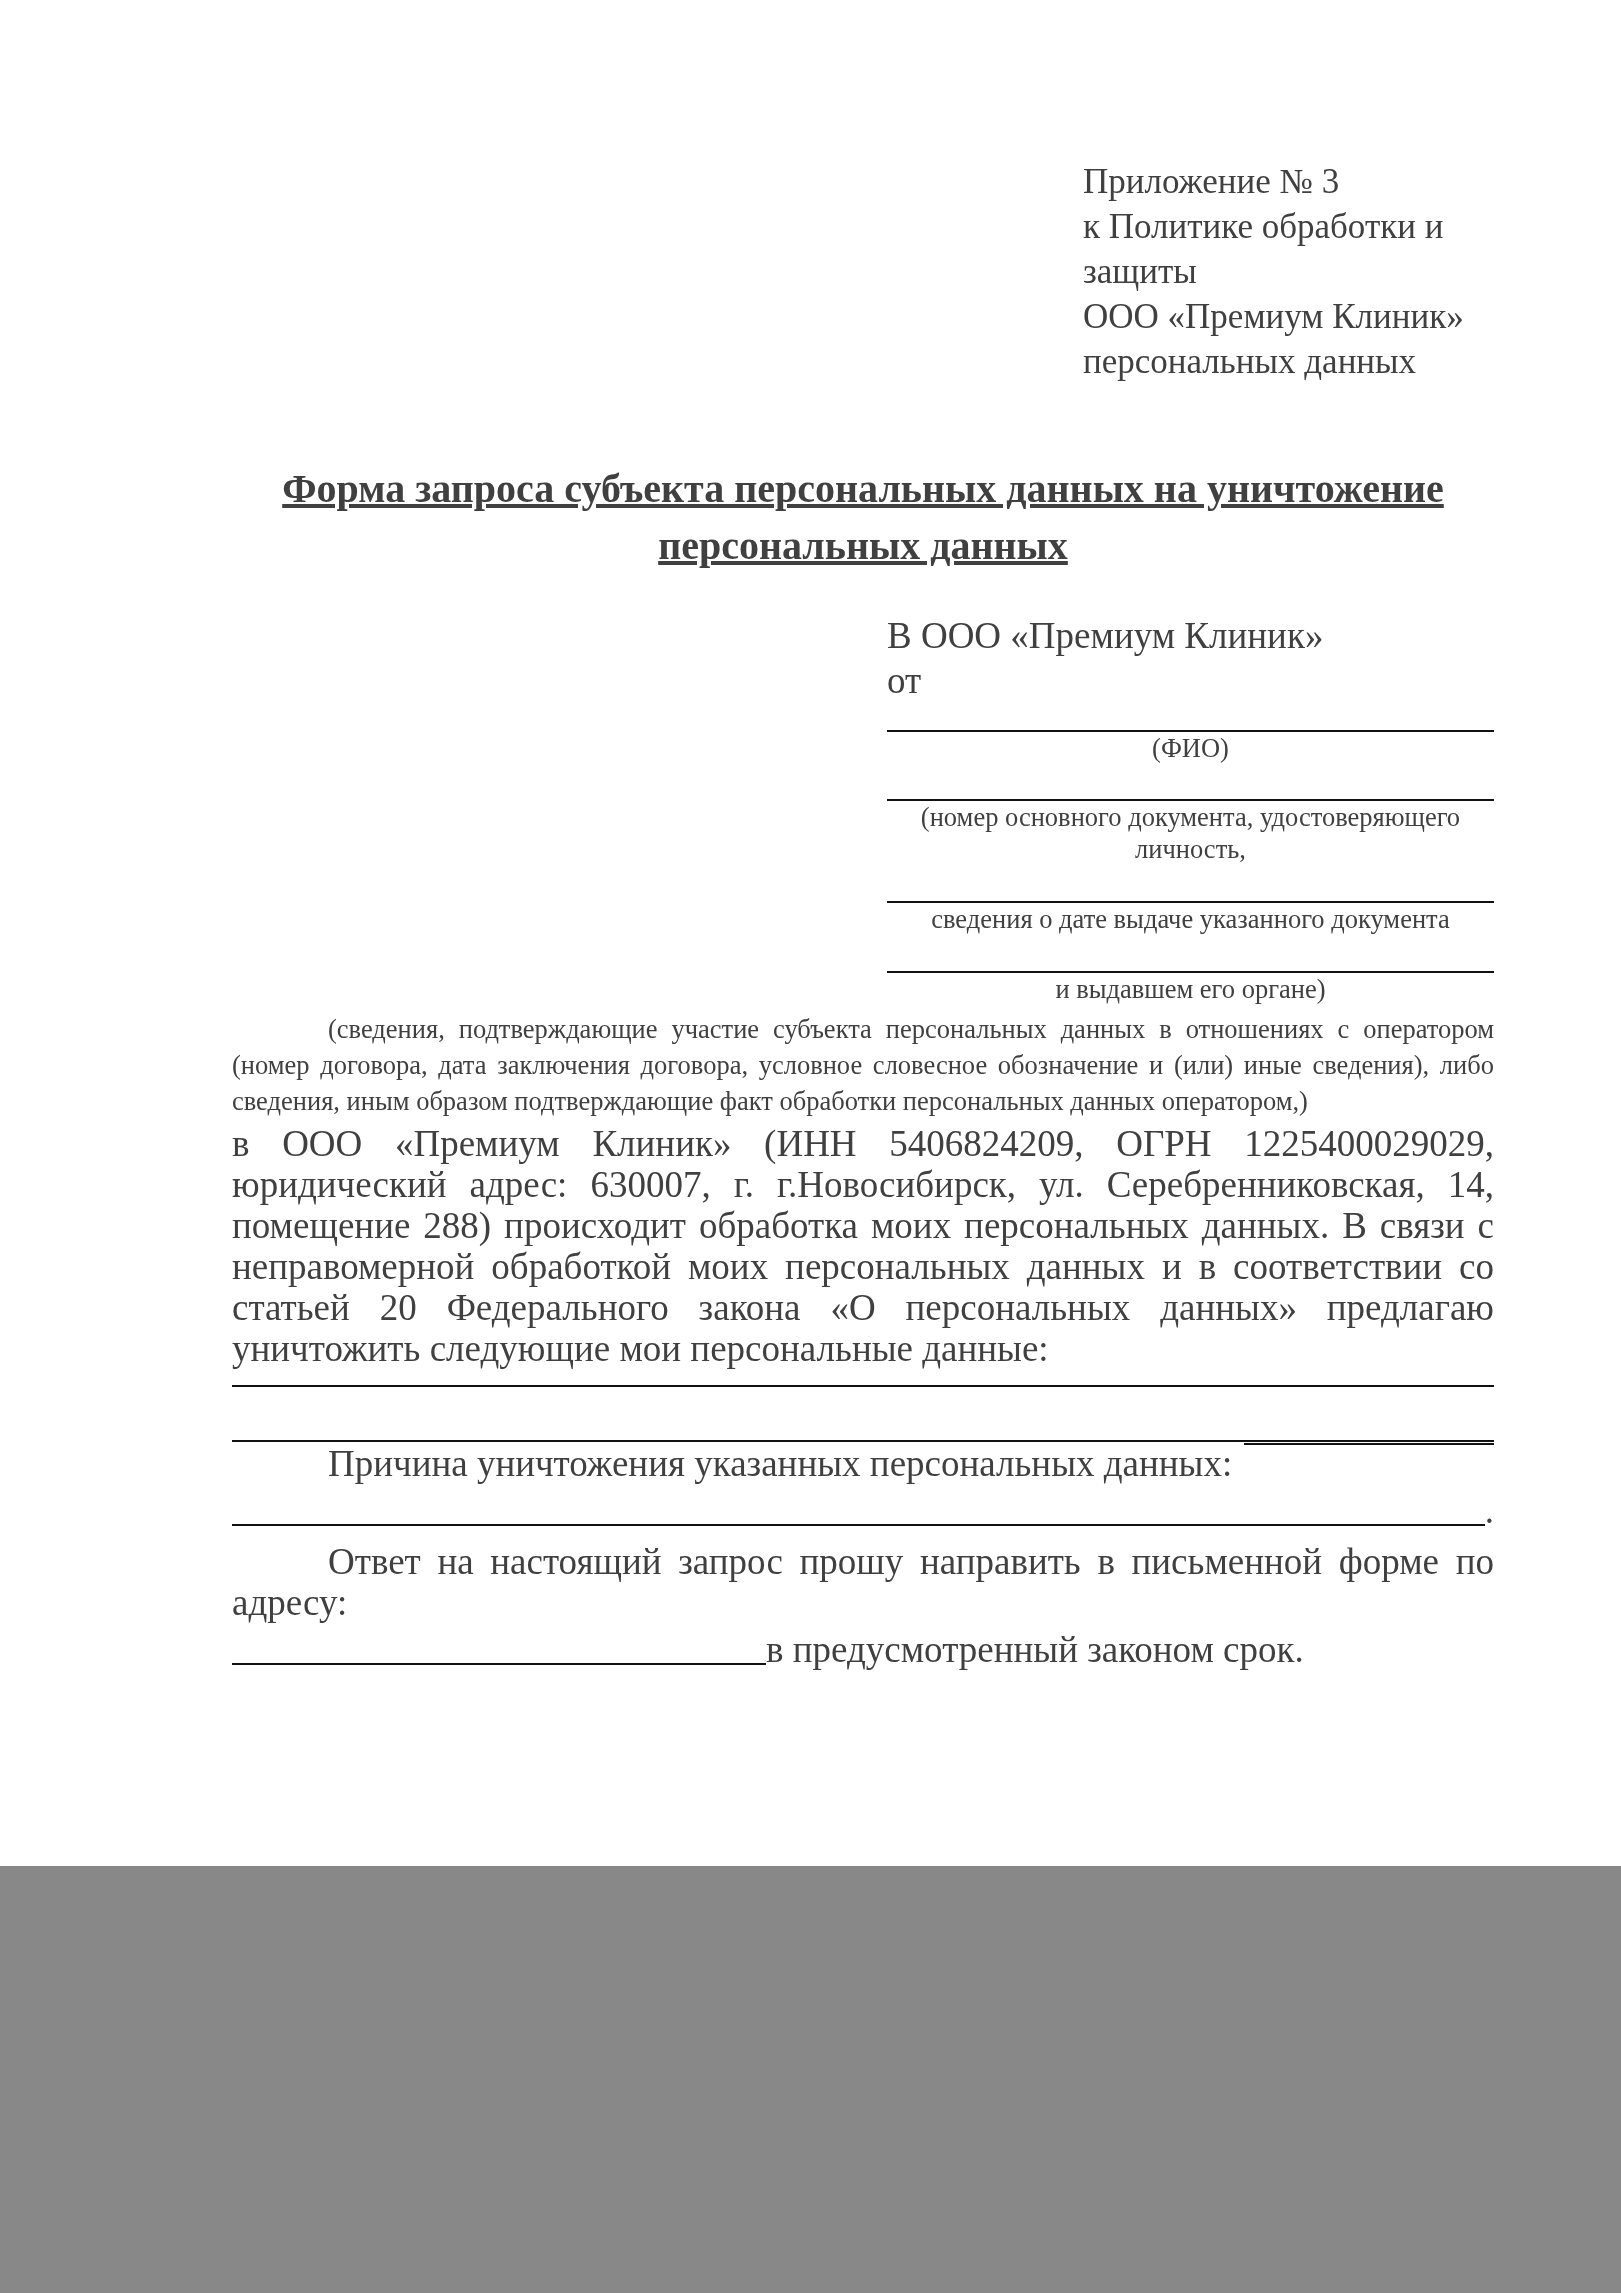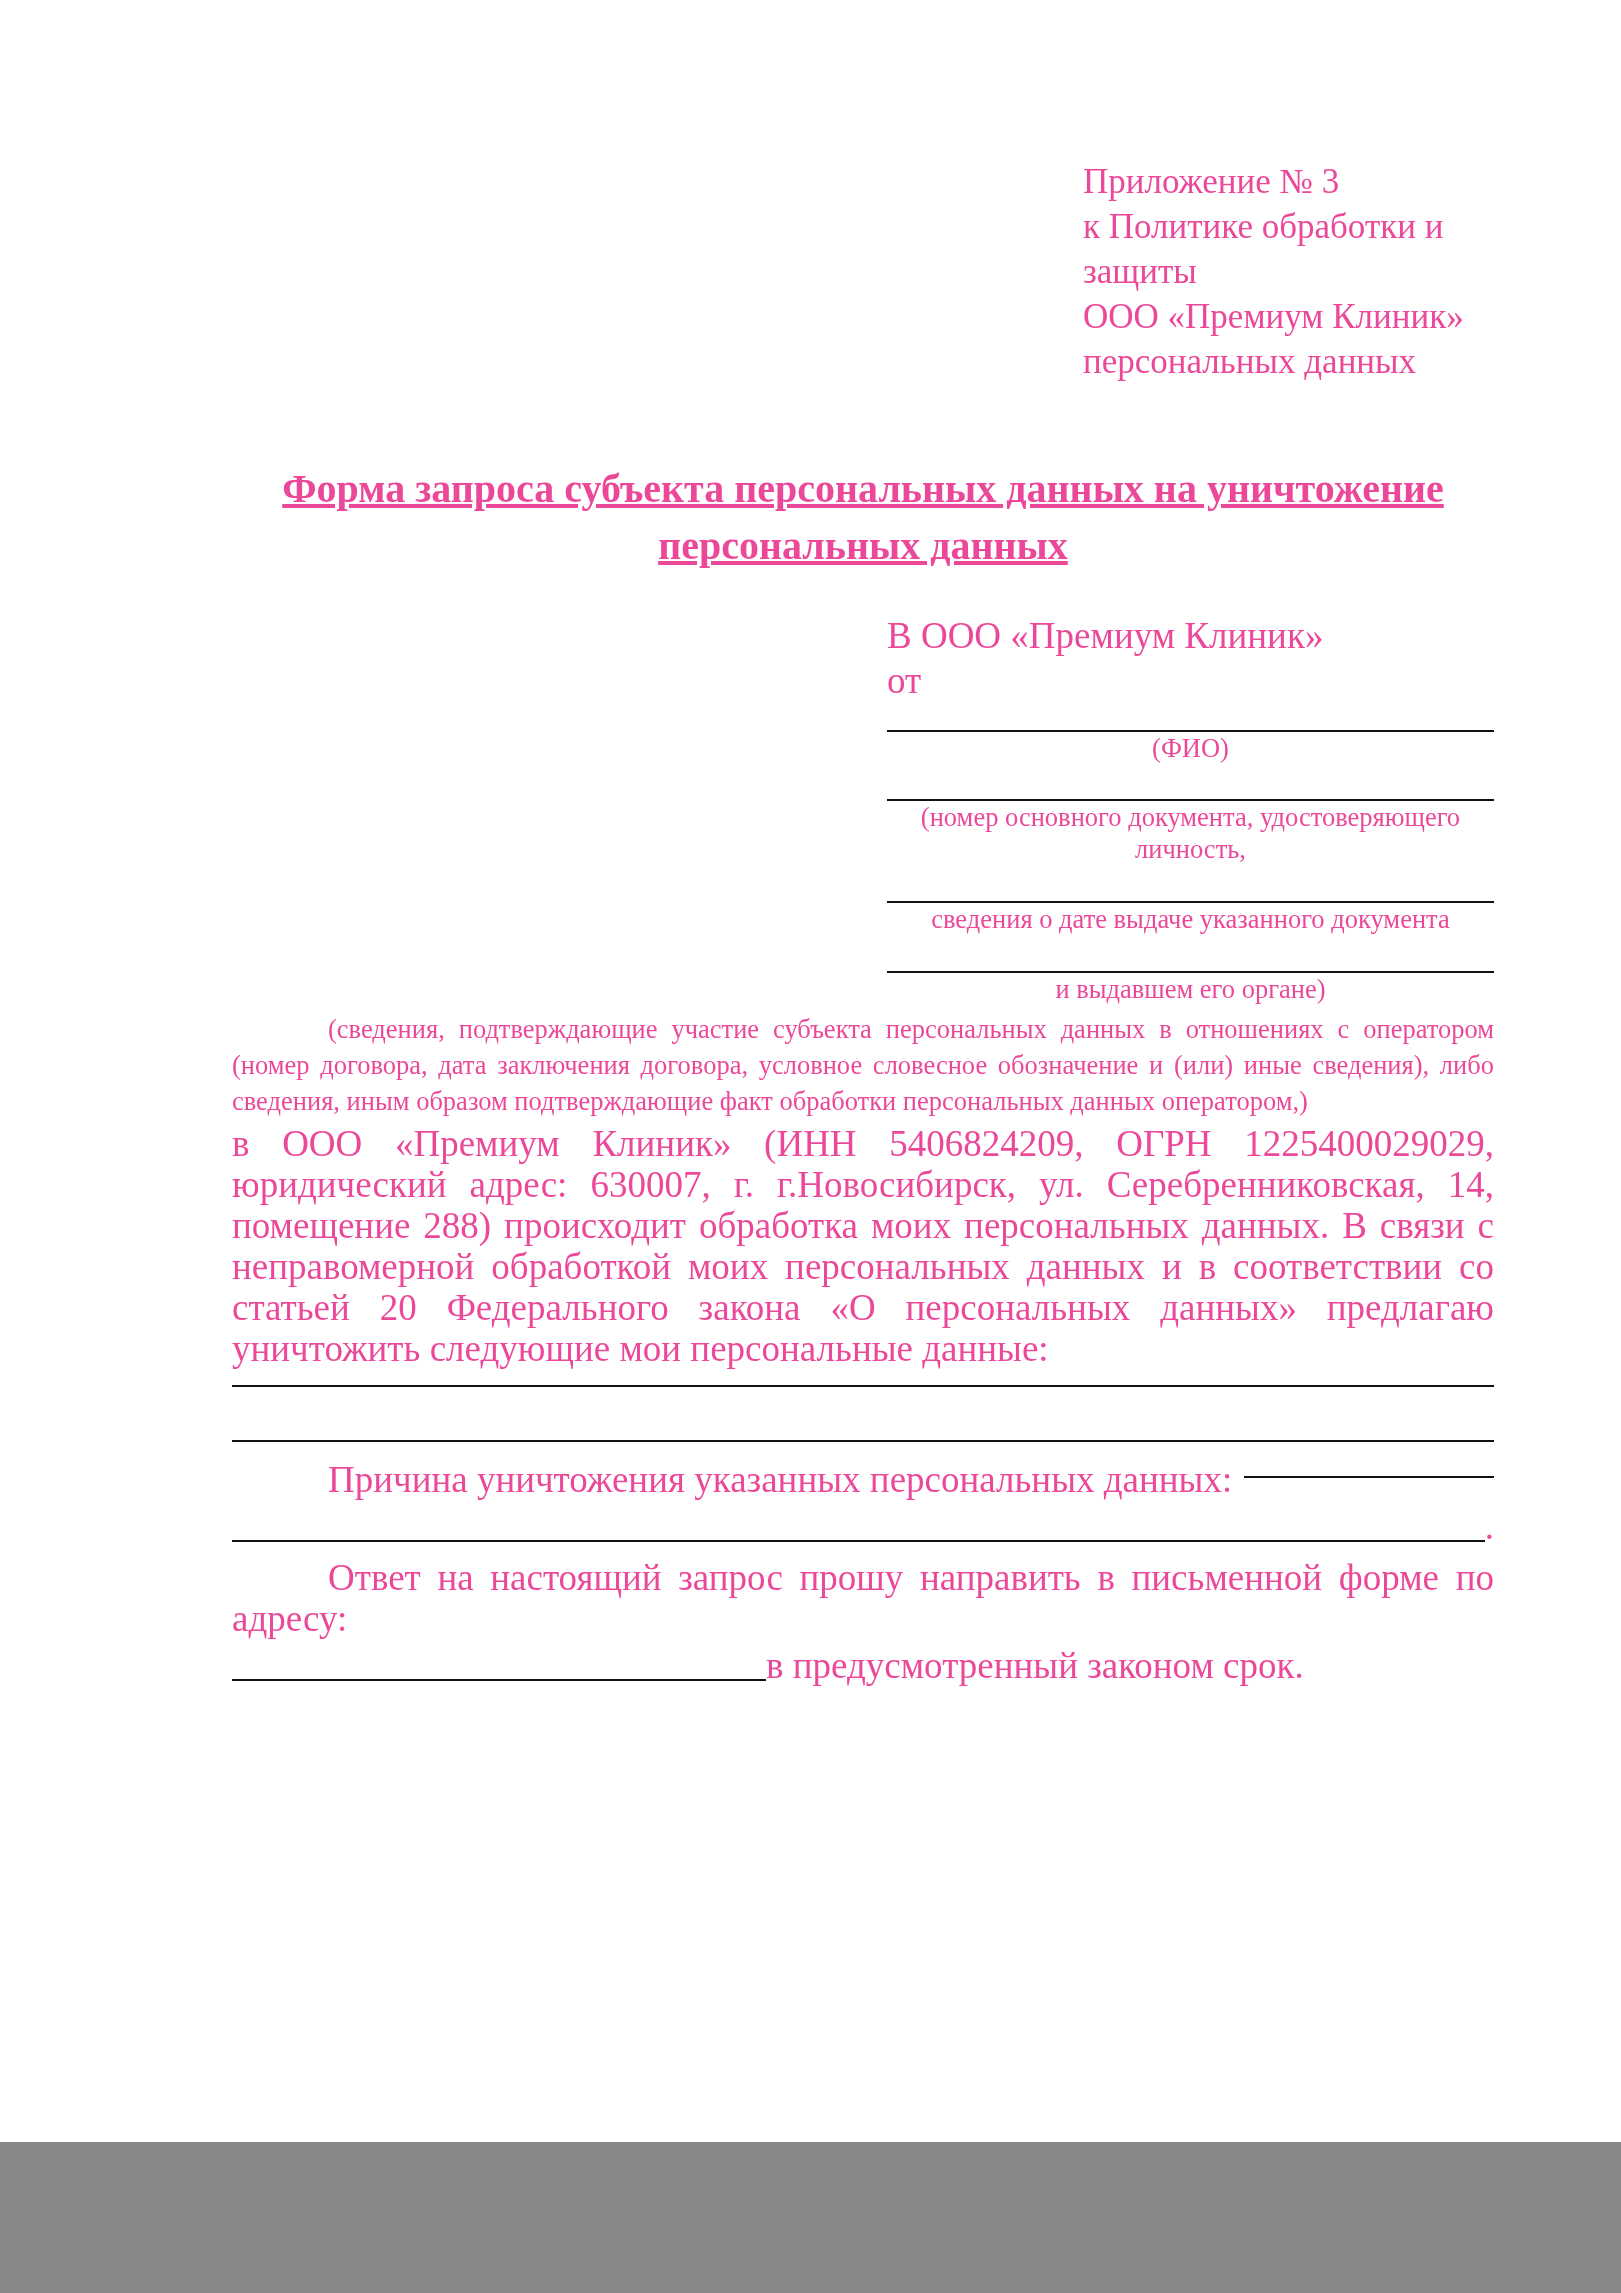--- a/index.html
+++ b/index.html
@@ -1,17 +1,17 @@
 <!DOCTYPE html>
 <html><head>
 <meta charset="utf-8">
 <style>
   html,body{margin:0;padding:0;background:#888;}
   .page{
-    width:1621px;height:2142px;background:#ffffff;color:#ec4899;
+    width:1621px;height:1866px;background:#ffffff;color:#404040;
     box-sizing:border-box;position:relative;margin:0 auto;
     padding:159px 127px 0 232px;
     font-family:"Liberation Serif","DejaVu Serif",serif;
     font-size:37px;line-height:44px;
   }
   
   .appendix{margin-left:851px;font-size:35px;line-height:45px;}
   
   .doc-title{
     margin:76px 0 0 0;text-align:center;font-weight:bold;
@@ -35,21 +35,21 @@
     margin:5.9px 0 0 0;font-size:26.5px;line-height:36px;
     text-align:justify;text-indent:96px;
   }
   
   .main-para{
     margin:3.9px 0 0 0;text-align:justify;line-height:41px;
   }
   .blank-line-1{height:15.7px;border-bottom:2.9px solid #111;}
   .blank-line-2{height:53px;border-bottom:2.9px solid #111;}
   
-  .reason{display:flex;align-items:center;margin-top:17px;line-height:41px;gap:12px;}
+  .reason{display:flex;align-items:flex-start;margin-top:1px;line-height:41px;gap:12px;}
   .reason .label{white-space:nowrap;padding-left:96px;}
   
   .period-row{display:flex;align-items:flex-end;margin-top:2px;height:45px;line-height:41px;}
   .period-row .fill{margin-bottom:4.9px;}
   
   .response{
     margin:9.8px 0 0 0;text-indent:96px;line-height:41px;
     text-align:justify;text-align-last:justify;
   }
   

